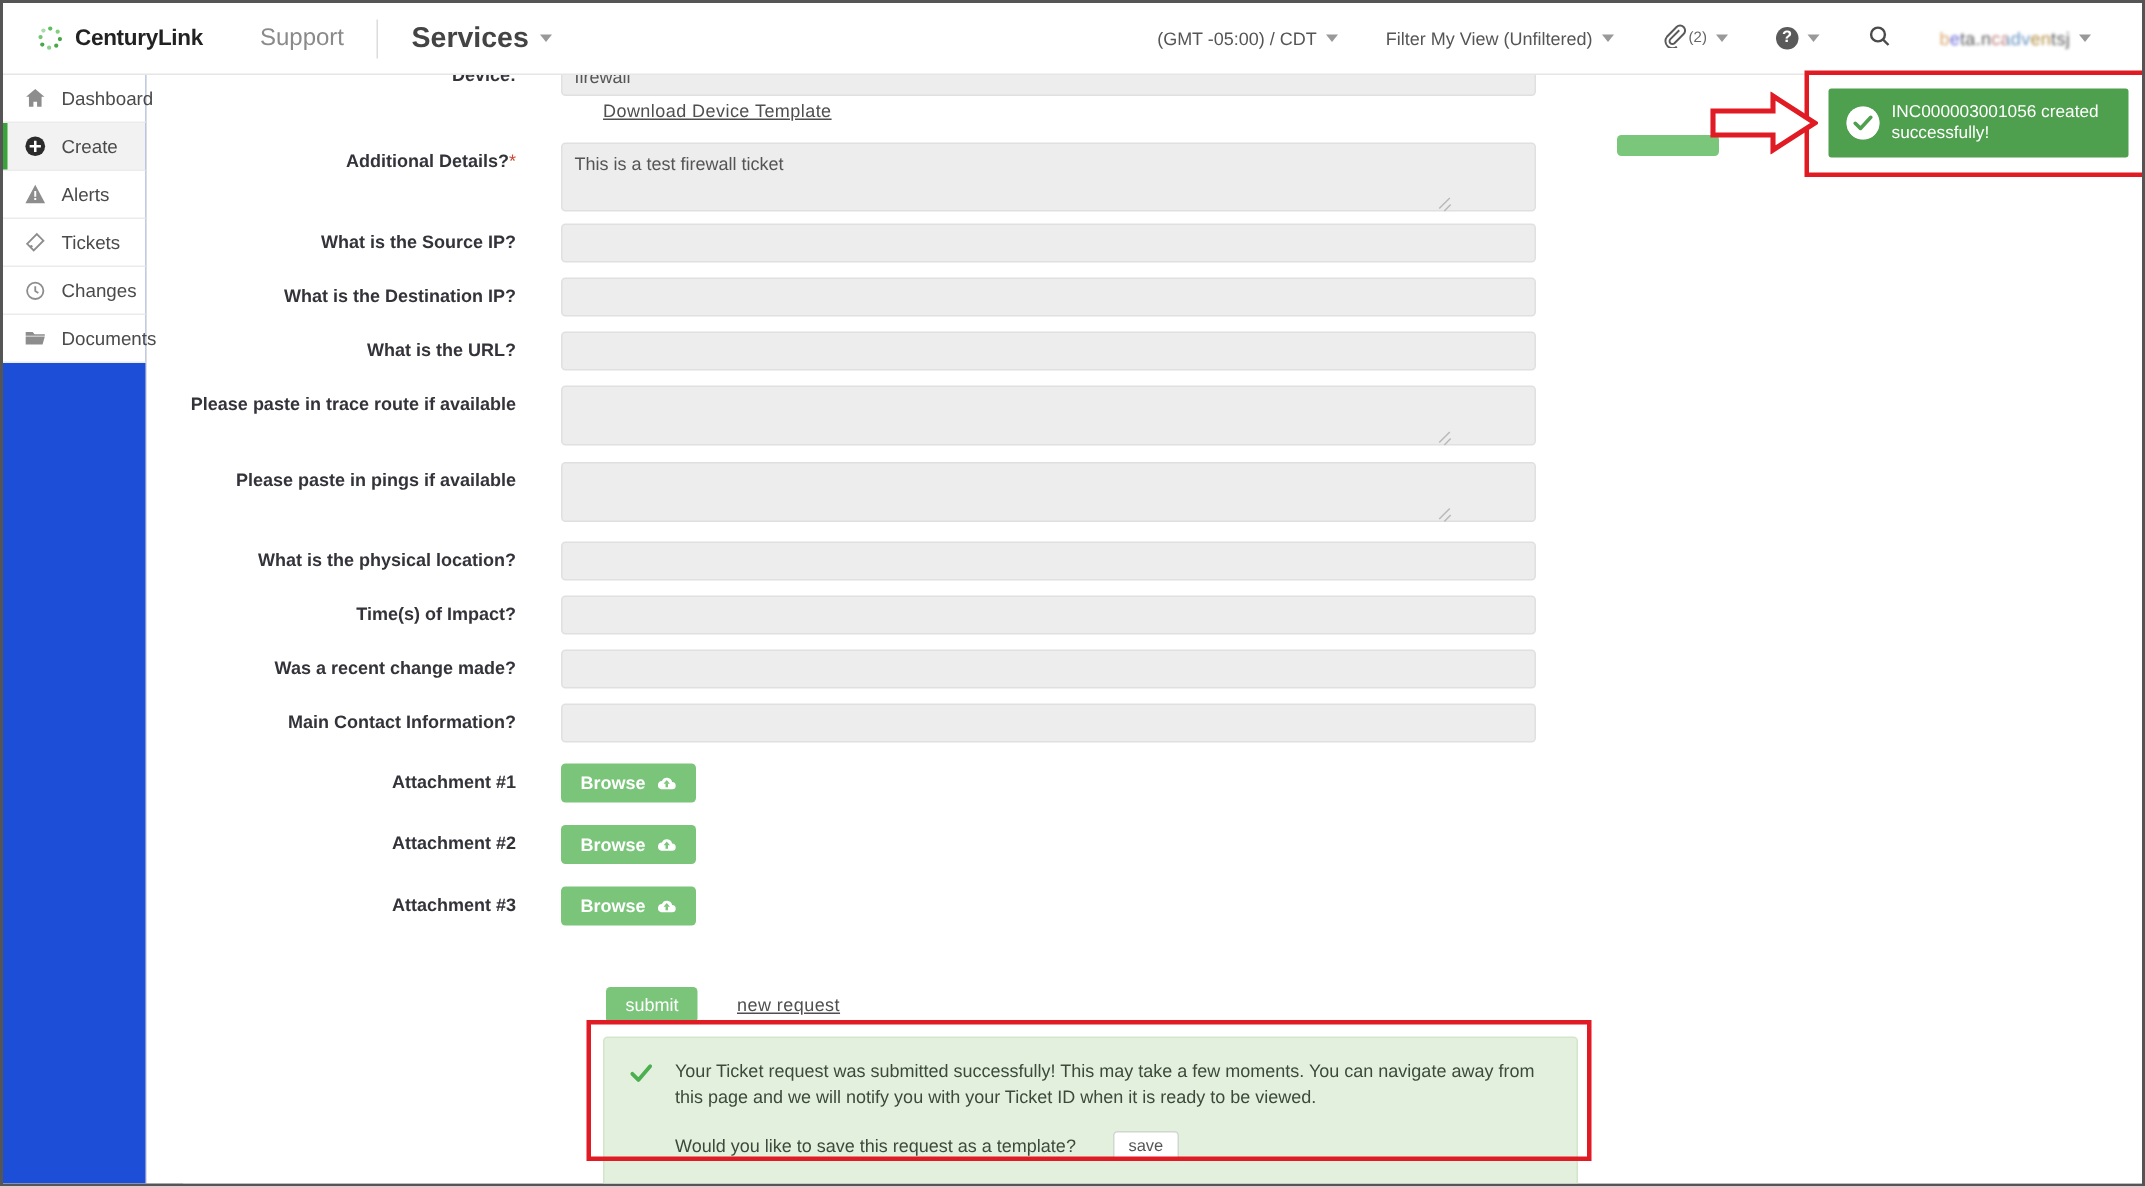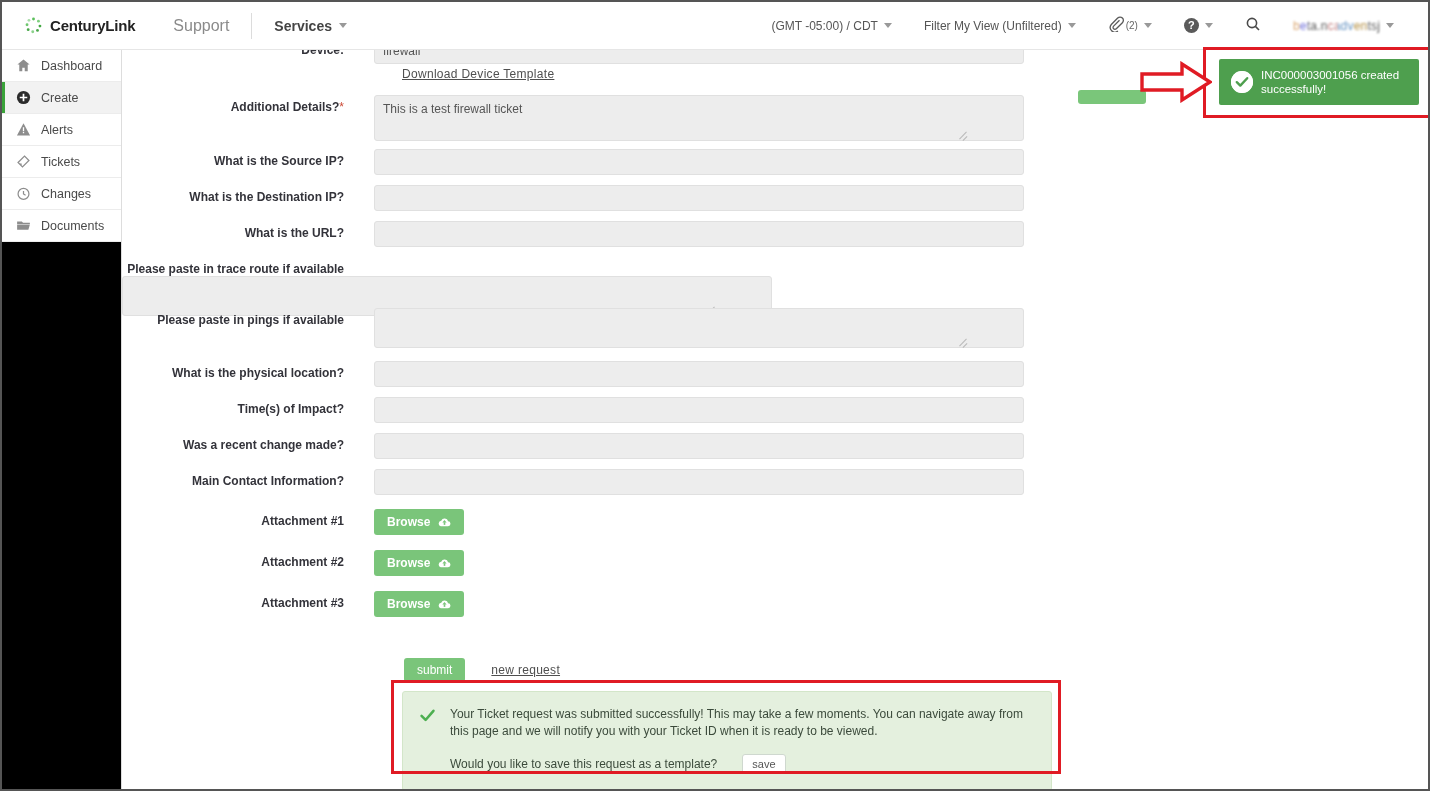--- a/index.html
+++ b/index.html
@@ -42,21 +42,21 @@
   }
   .nav-support {
     margin-left: 38px;
     font-size: 16px; color: #8a8a8a;
     padding-right: 22px;
     border-right: 1px solid #dcdcdc;
     line-height: 26px;
   }
   .nav-services {
     margin-left: 22px;
-    font-size: 14px; font-weight: bold; color: #444;
+    font-size: 19px; font-weight: bold; color: #444;
     display: flex; align-items: center; gap: 7px;
   }
   .caret {
     width: 0; height: 0;
     border-left: 4px solid transparent;
     border-right: 4px solid transparent;
     border-top: 5px solid #999;
     display: inline-block;
   }
   .topbar-right {
@@ -83,22 +83,22 @@
     filter: blur(0.9px);
     background: linear-gradient(90deg,#d9a36b 0 8%, #6b6bd9 8% 17%, #555 17% 40%, #c07878 40% 52%, #5f8fc0 52% 70%, #b08a3a 70% 85%, #555 85% 100%);
     -webkit-background-clip: text;
     background-clip: text;
     color: transparent;
     letter-spacing: 0.2px;
   }
 
   
   .sidebar {
-    position: absolute; left: 0; top: 48px; bottom: 0; width: 120px;
-    background: #000000;
+    position: absolute; left: 0; top: 48px; bottom: 0; width: 96px;
+    background: #1d4ed8;
     border-right: 1px solid #dddddd;
     z-index: 10;
   }
   .side-item {
     height: 32px;
     display: flex; align-items: center; gap: 10px;
     padding-left: 14px;
     font-size: 12.5px; color: #4a4a4a;
     border-bottom: 1px solid #ececec;
     position: relative;
@@ -475,21 +475,21 @@
         </div>
     </div>
 
     <div class="form-row" style="position:absolute; left:0; top:171px;">
       <div class="lbl">What is the URL?</div>
       <div class="field">
           <input class="inp" placeholder="" style="">
         </div>
     </div>
 
-    <div class="form-row" style="position:absolute; left:0; top:207px;flex-direction:column;">
+    <div class="form-row" style="position:absolute; left:0; top:207px;">
       <div class="lbl">Please paste in trace route if available</div>
       <div class="field">
         <div class="ta-wrap">
           <textarea class="ta" style="height: 40px;"></textarea>
           <span class="resize-grip"></span>
         </div>
       </div>
     </div>
 
     <div class="form-row" style="position:absolute; left:0; top:258px;">

